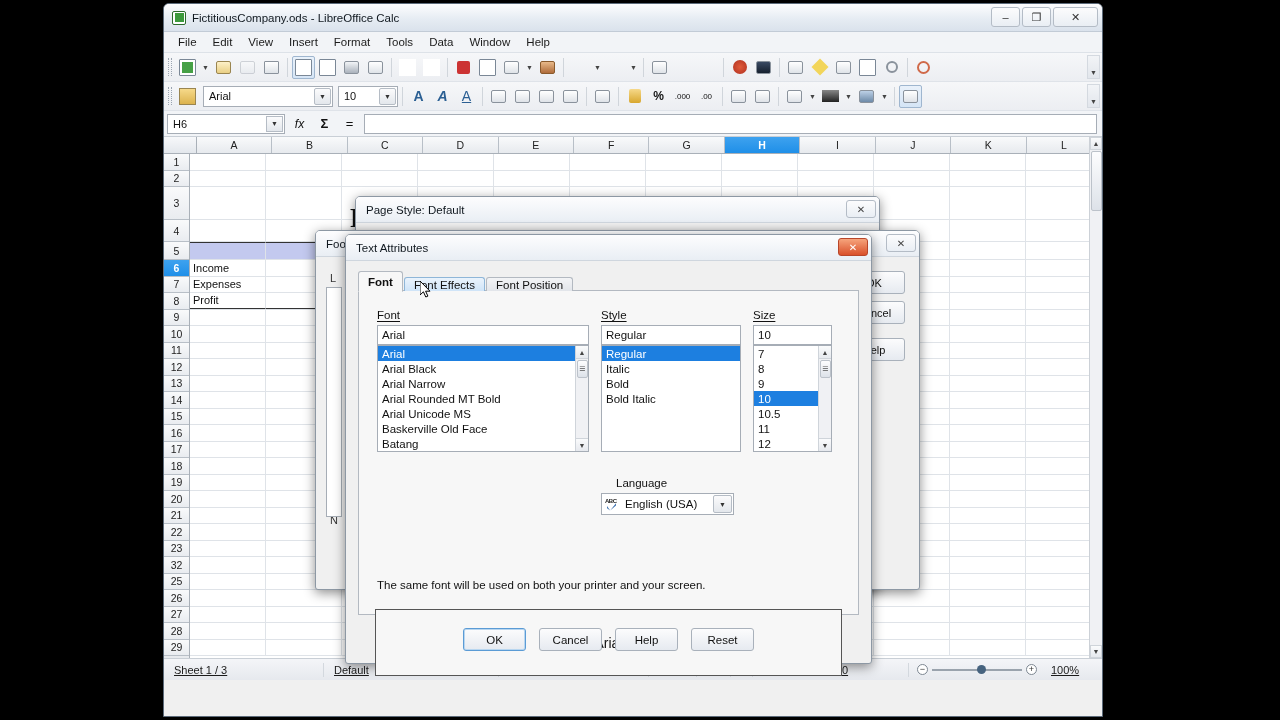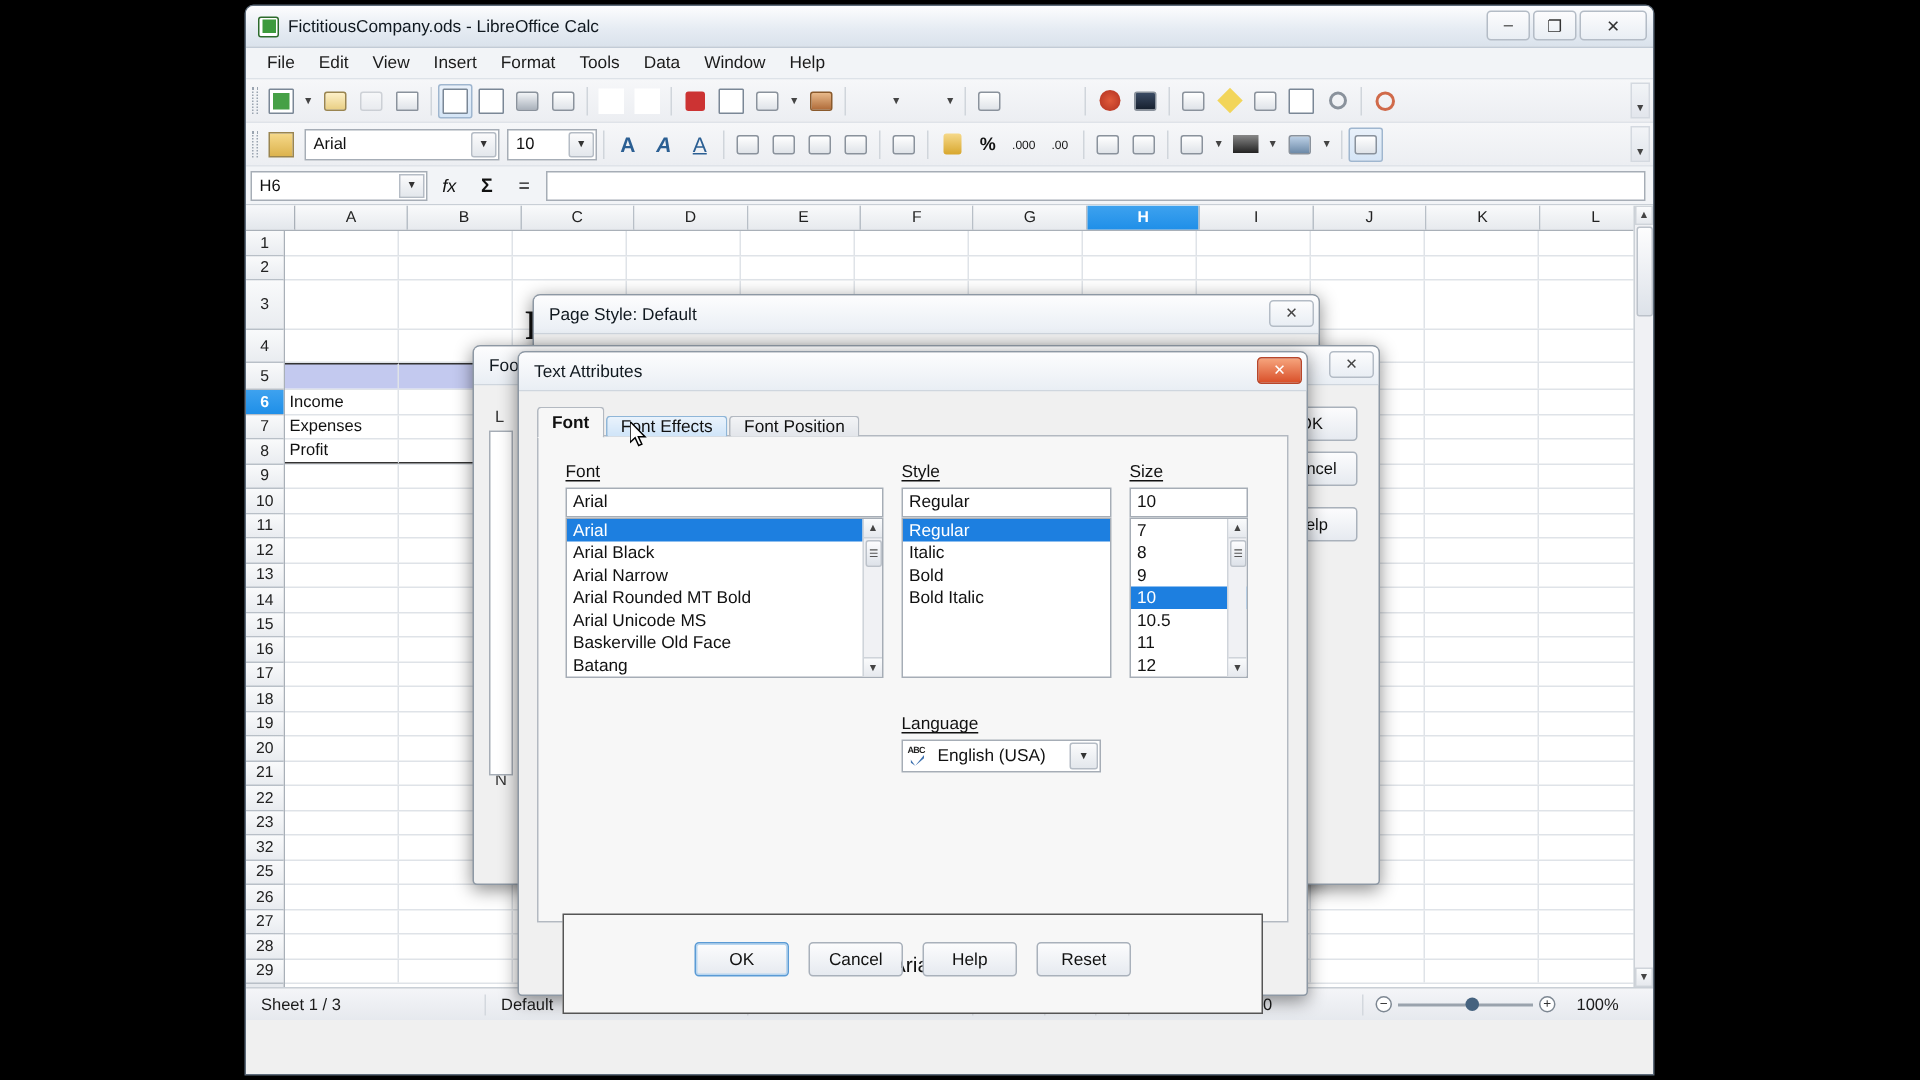--- a/index.html
+++ b/index.html
@@ -98,21 +98,21 @@
   .stab{height:17px;padding:0 9px;font-size:11px;display:flex;align-items:center;color:#111;
     background:linear-gradient(#eceef2,#dfe3e9);border:1px solid #bcc2ca;border-bottom:none;
     border-radius:0 7px 0 0;margin-left:-4px;}
   .stab.active{background:#fff;font-weight:bold;}
   #hscroll{flex:1;height:15px;margin-left:6px;margin-right:3px;background:#f0f1f4;border:1px solid #cfd4da;display:flex;align-items:center;}
   #hthumb{height:11px;background:linear-gradient(#fdfdfe,#dde2e9);border:1px solid #bcc2ca;flex:1;margin:0 1px;
     display:flex;align-items:center;justify-content:center;font-size:7px;color:#666;letter-spacing:1px;}
   
   #statusbar{height:22px;background:linear-gradient(#f4f5f8,#e6e9ee);border-top:1px solid #c9cfd6;
     display:flex;align-items:center;font-size:11px;color:#1b1b1b;}
-  .st{padding:0 10px;border-right:1px solid #d3d8de;height:14px;display:flex;align-items:center;white-space:nowrap;}
+  .st{padding:0 10px;border-right:1px solid #d3d8de;height:14px;display:flex;align-items:center;white-space:nowrap;text-decoration:underline;}
   .st.nb{border-right:none;}
   #zoomslider{display:flex;align-items:center;gap:4px;padding:0 8px;}
   .zcirc{width:11px;height:11px;border-radius:50%;border:1px solid #7d8792;background:#fff;
     display:flex;align-items:center;justify-content:center;font-size:9px;color:#333;line-height:1;}
   .ztrack{width:90px;height:2px;background:#9aa3ad;position:relative;}
   .zknob{position:absolute;left:45px;top:-4px;width:9px;height:9px;border-radius:50%;background:#46637f;}
   
   .dlg{position:absolute;background:#f0f0f0;border:1px solid #8d98a4;border-radius:5px 5px 3px 3px;
     box-shadow:0 3px 12px rgba(0,0,0,.45);}
   .dlg-tb{height:26px;background:linear-gradient(#fdfdfe,#e9eef4);border-bottom:1px solid #cfd6de;
@@ -947,30 +947,31 @@
       <div class="li">10.5</div>
       <div class="li">11</div>
       <div class="li">12</div>
       <div class="lb-scroll">
         <div class="lb-arw">▲</div>
         <div class="lb-thumb">☰</div>
         <div class="lb-arw bot">▼</div>
       </div>
     </div>
 
-    <span class="lbl" style="left:242px;top:186px;text-decoration:underline;text-underline-offset:2px;">Language</span>
+    <span class="lbl" style="left:257px;top:186px;text-underline-offset:2px;">Language</span>
     <div class="field" style="left:242px;top:202px;width:133px;height:22px;padding-left:3px;gap:5px;">
       <span class="abc-ic">
           <b>ABC</b>
           <i></i>
         </span>
       <span>English (USA)</span>
       <span class="arw" style="position:absolute;right:1px;top:1px;bottom:1px;width:19px;background:linear-gradient(#fbfbfc,#e3e7ec);border:1px solid #b5bcc5;border-radius:2px;display:flex;align-items:center;justify-content:center;font-size:7px;color:#333;">▼</span>
     </div>
 
+    <div id="info-text">The same font will be used on both your printer and your screen.</div>
 
     <div id="preview">
       <span id="preview-text">Arial</span>
     </div>
   </div>
 
   <div id="ta-buttons">
     <div class="dbtn def">OK</div>
     <div class="dbtn">Cancel</div>
     <div class="dbtn">Help</div>

